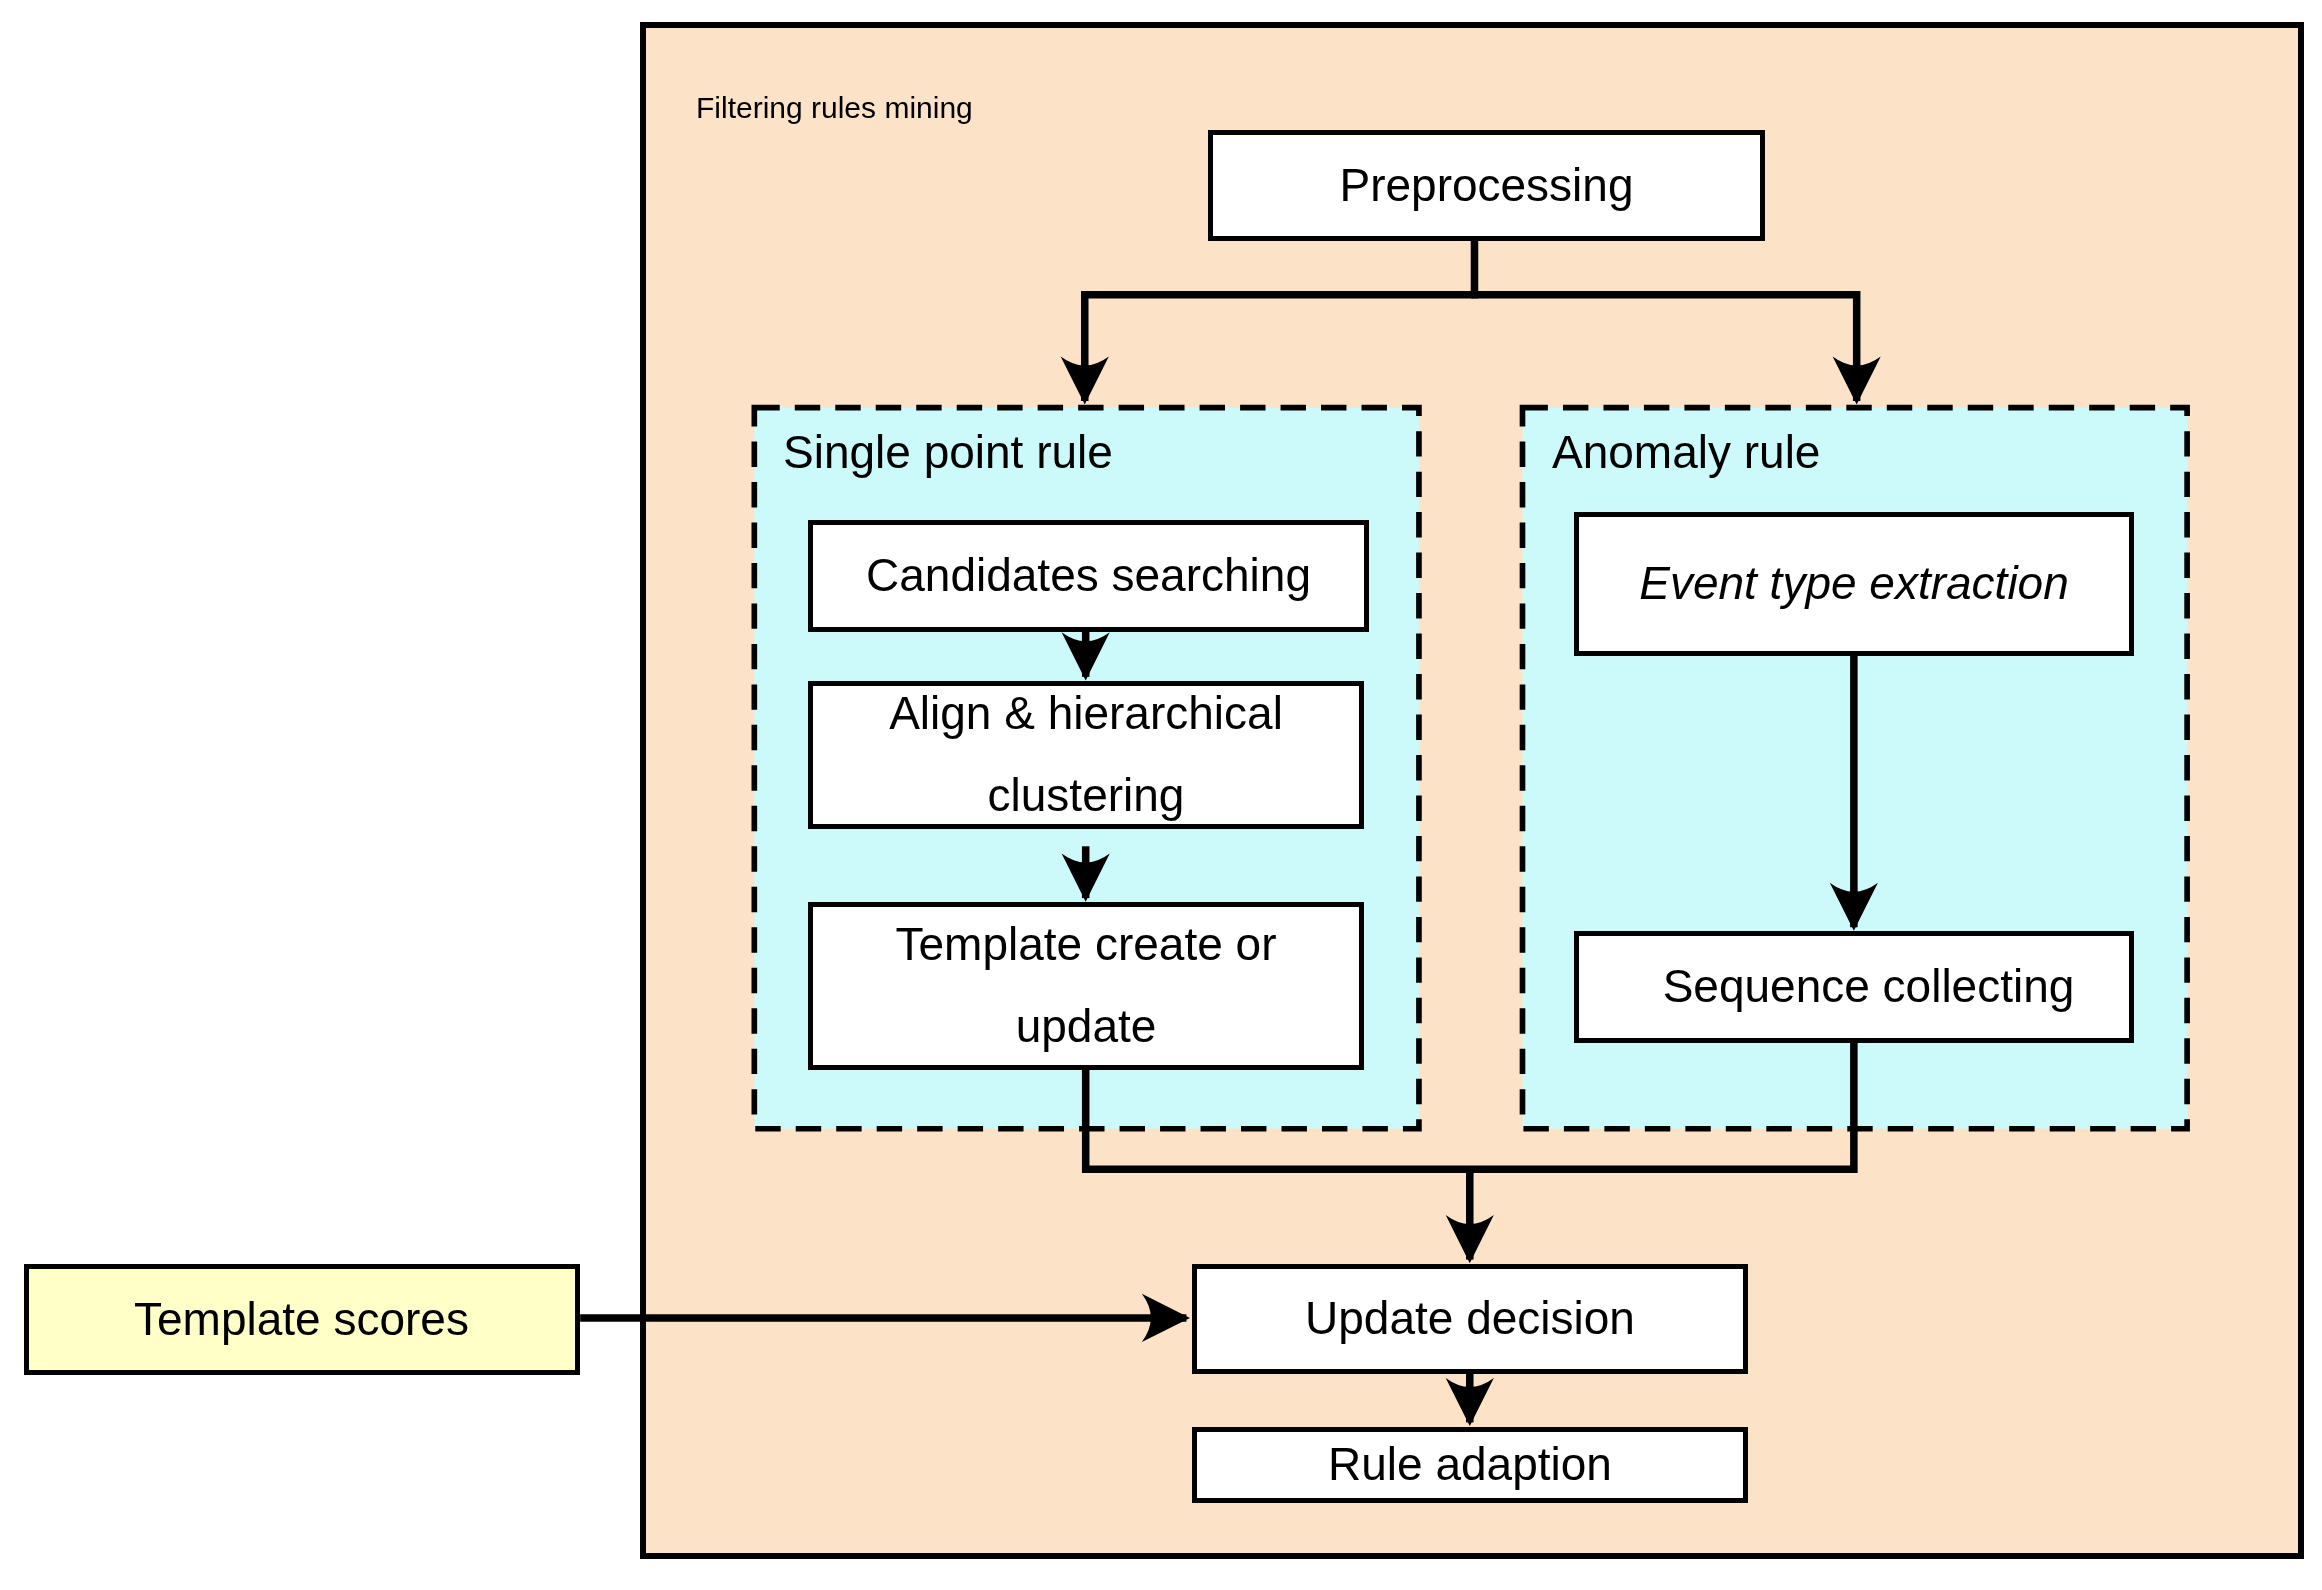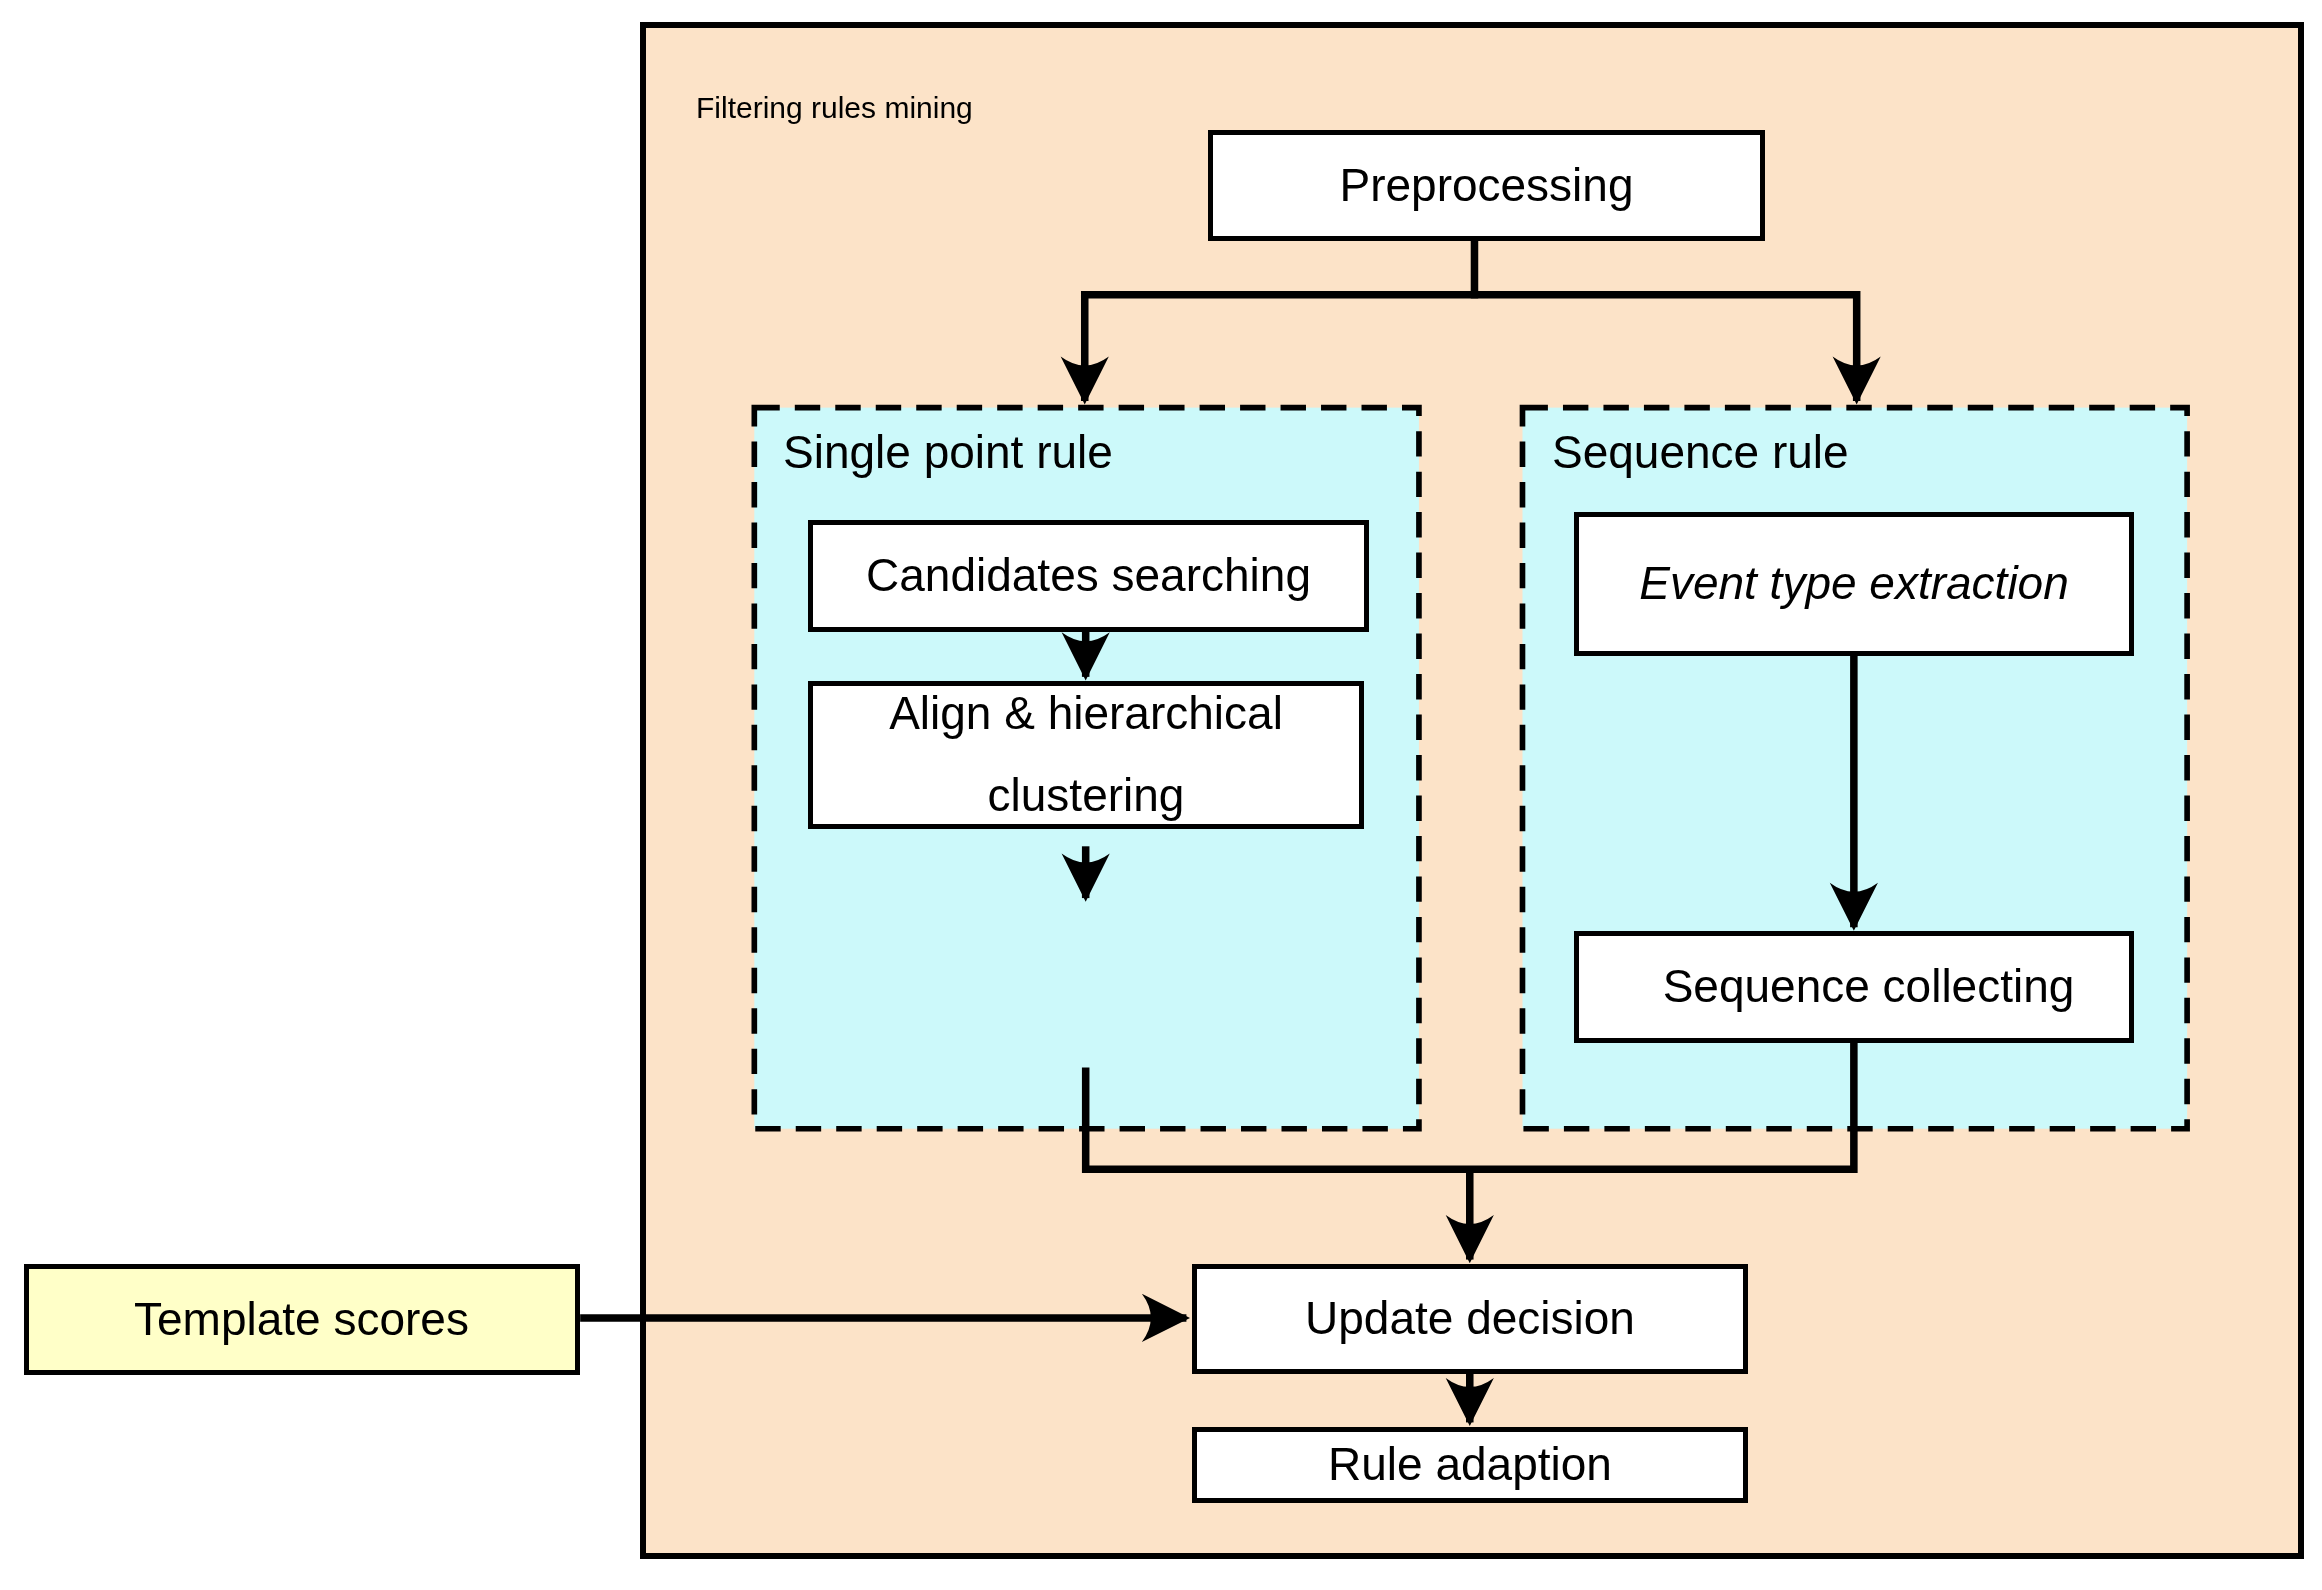--- a/index.html
+++ b/index.html
@@ -122,29 +122,31 @@
 
     <path class="edge" d="M1153,1134 V1242 H1969 V1106"></path>
     <path class="edge" d="M1561,1242 V1338" marker-end="url(#ah)"></path>
 
     <path class="edge" d="M1561,1457 V1511" marker-end="url(#ah)"></path>
 
     <path class="edge" d="M616,1400 H1260" marker-end="url(#ah)"></path>
   </svg>
 
   <div class="group-label single-point">Single point rule</div>
-  <div class="group-label sequence">Sequence rule</div>
+  <div class="group-label sequence">Anomaly rule</div>
 
   <div class="node preprocessing">Preprocessing</div>
 
   <div class="node candidates">Candidates searching</div>
 
   <div class="node align">Align &amp; hierarchical
 clustering</div>
 
+  <div class="node template">Template create or
+update</div>
 
   <div class="node event">Event type extraction</div>
 
   <div class="node seqcollect">Sequence collecting</div>
 
   <div class="node update">Update decision</div>
 
   <div class="node ruleadapt">Rule adaption</div>
 
   <div class="node anomaly">Template scores</div>

